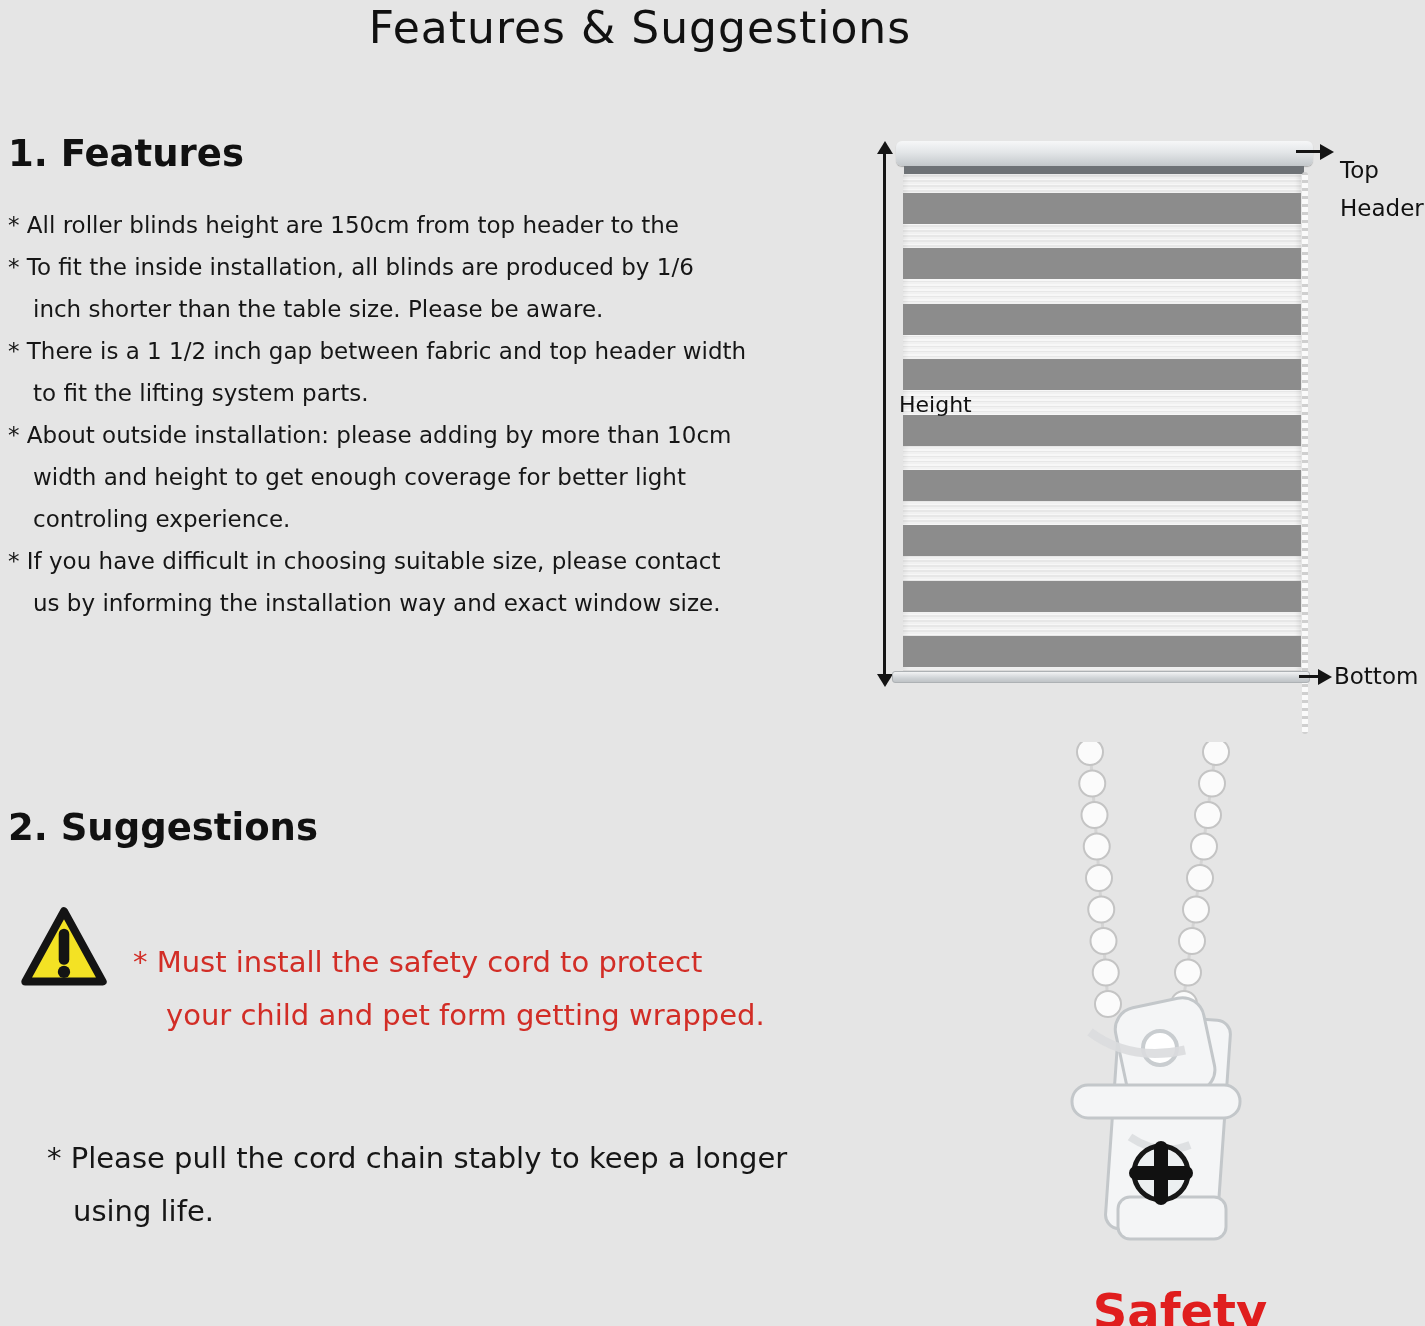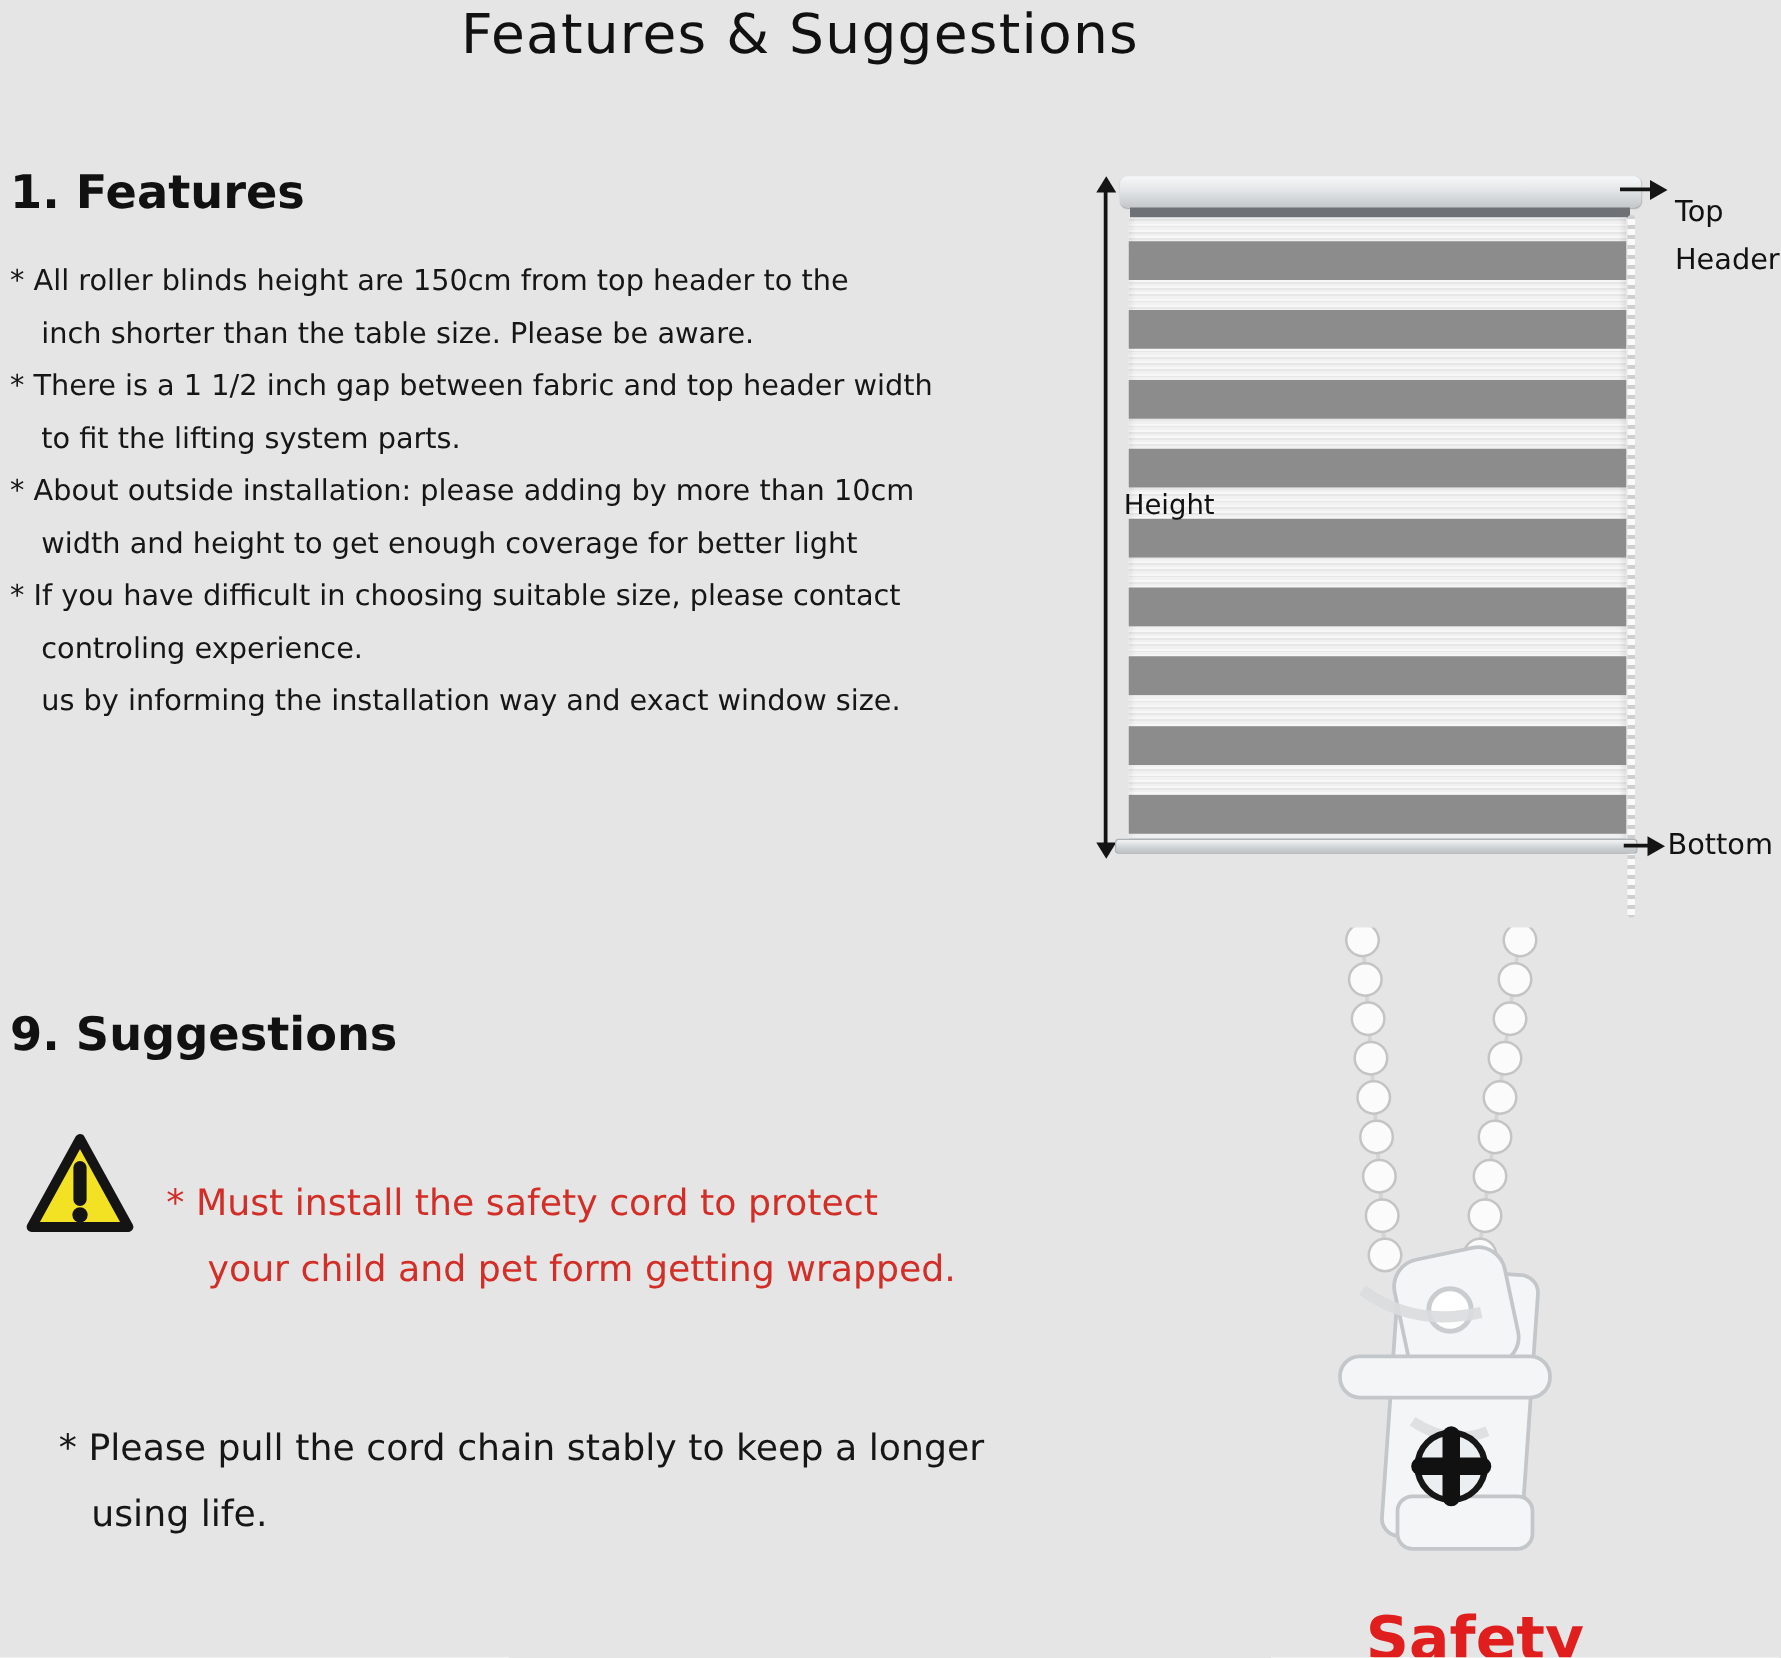--- a/index.html
+++ b/index.html
@@ -76,27 +76,28 @@
 <body>
 
 <div class="page">
 
   <h1 class="page-title">Features &amp; Suggestions</h1>
 
   <h2 class="section-heading" id="features-heading">1. Features</h2>
 
   <div class="body-lines">
     <div class="line">* All roller blinds height are 150cm from top header to the</div>
+    <div class="line">* To fit the inside installation, all blinds are produced by 1/6</div>
     <div class="line cont">inch shorter than the table size. Please be aware.</div>
     <div class="line">* There is a 1 1/2 inch gap between fabric and top header width</div>
     <div class="line cont">to fit the lifting system parts.</div>
     <div class="line">* About outside installation: please adding by more than 10cm</div>
     <div class="line cont">width and height to get enough coverage for better light</div>
+    <div class="line cont">controling experience.</div>
     <div class="line">* If you have difficult in choosing suitable size, please contact</div>
-    <div class="line cont">controling experience.</div>
     <div class="line cont">us by informing the installation way and exact window size.</div>
   </div>
 
   <div>
     <div class="v-arrow-head-up"></div>
     <div class="v-arrow-line"></div>
     <div class="v-arrow-head-down"></div>
 
     <div class="blind-header"></div>
     <div class="blind-header-shadow"></div>
@@ -121,21 +122,21 @@
       <div>Header</div>
     </div>
 
     <div class="diagram-label" id="height-label">Height</div>
 
     <div class="h-arrow-line" style="left:1299px; top:675px; width:21px;"></div>
     <div class="h-arrow-head" style="left:1318px; top:669px;"></div>
     <div class="diagram-label" id="bottom-label">Bottom</div>
   </div>
 
-  <h2 class="section-heading" id="suggestions-heading">9. Suggestions</h2>
+  <h2 class="section-heading" id="suggestions-heading">2. Suggestions</h2>
 
   <svg class="warning-icon" viewBox="0 0 100 100">
     <path d="M50 7 L94 87 L6 87 Z" fill="#f3e224" stroke="#141414" stroke-width="9" stroke-linejoin="round"></path>
     <line x1="50" y1="33" x2="50" y2="62" stroke="#141414" stroke-width="12" stroke-linecap="round"></line>
     <circle cx="50" cy="76" r="7" fill="#141414"></circle>
   </svg>
 
   <div class="warning-text" id="warning-text" style="color: rgb(210, 45, 38);">
     <div class="line">* Must install the safety cord to protect</div>
     <div class="line cont">your child and pet form getting wrapped.</div>

